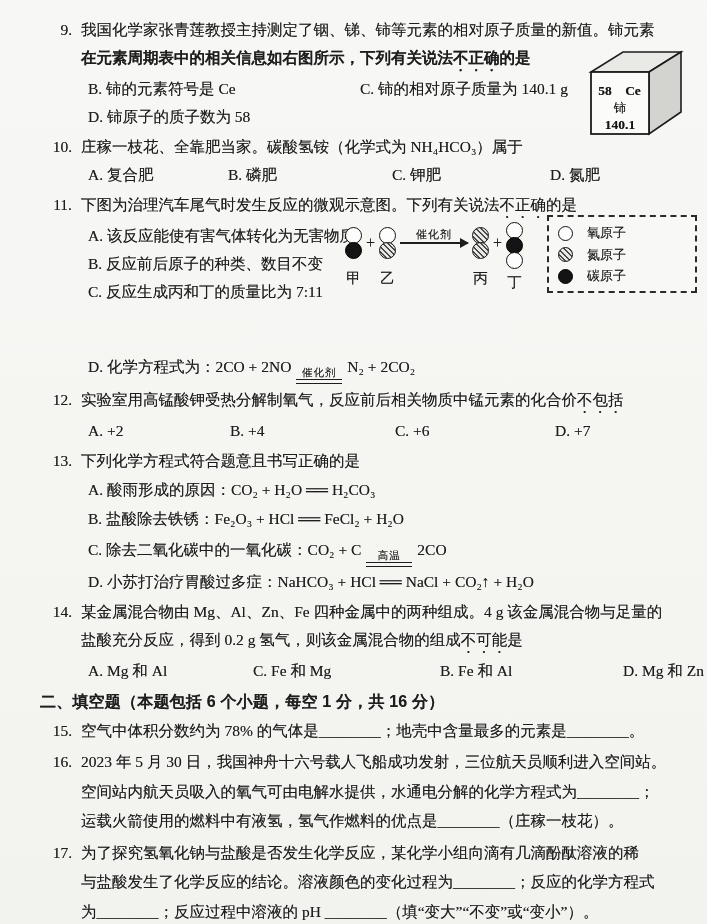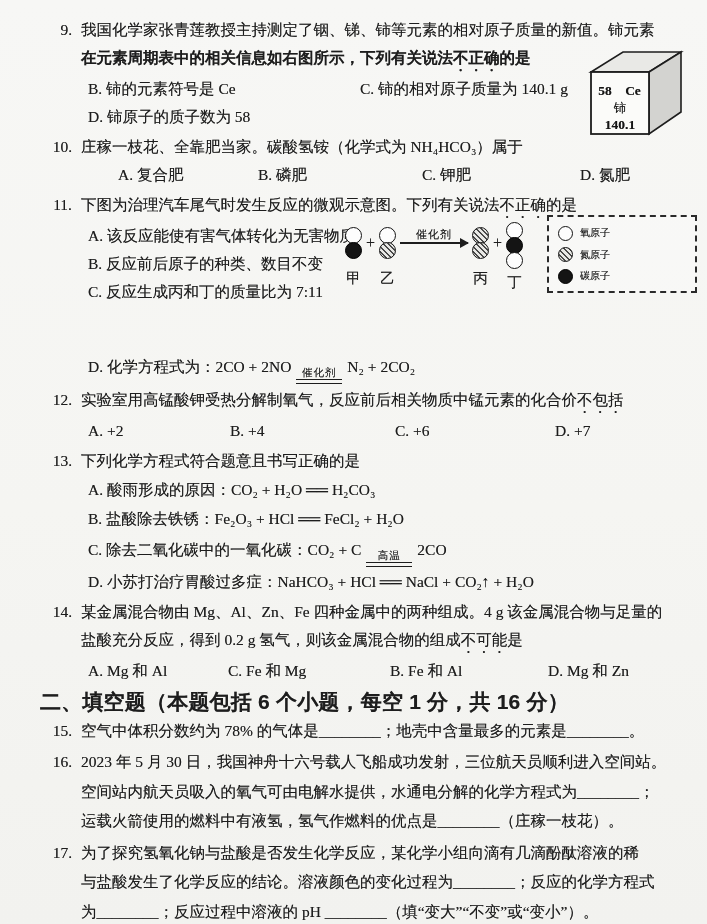--- a/index.html
+++ b/index.html
@@ -14,21 +14,21 @@
   }
   .paper{position:relative;width:707px;height:924px;padding-top:16px;box-sizing:border-box;}
   
   .q{position:relative;padding-left:81px;padding-right:10px;margin-bottom:2px;}
   .qnum{position:absolute;left:40px;top:0;width:32px;text-align:right;}
   .qline{display:block;}
   
   .optgrid2{display:grid;grid-template-columns:272px auto;}
   .optgrid4a{display:grid;grid-template-columns:140px 164px 158px auto;}
   .optgrid4b{display:grid;grid-template-columns:142px 165px 160px auto;}
-  .optgrid4c{display:grid;grid-template-columns:140px 162px 158px auto;}
+  .optgrid4c{display:grid;grid-template-columns:140px 162px 158px auto;gap:25px;}
   .opt{white-space:nowrap;}
   
   .emd{
     -webkit-text-emphasis:filled dot #1d1d1d;text-emphasis:filled dot #1d1d1d;
     -webkit-text-emphasis-position:under right;text-emphasis-position:under right;
   }
   
   .eqc{display:inline-flex;flex-direction:column;align-items:center;vertical-align:-4px;margin:0 5px;}
   .eqc .cond{font-size:10.5px;line-height:11px;margin-bottom:1px;letter-spacing:1px;}
   .eqc .dline{height:2.5px;min-width:46px;align-self:stretch;border-top:1.6px solid #1d1d1d;border-bottom:1.6px solid #1d1d1d;}
@@ -48,23 +48,23 @@
   .atom.c-atom{background:#141414;border-color:#000;}
   .plus{font-size:16px;padding:0 4px;}
   .arrowu{width:76px;}
   .arrlabel{font-size:11px;line-height:12px;margin-bottom:2px;letter-spacing:1px;}
   .arrline{position:relative;width:68px;height:1.8px;background:#1d1d1d;margin-bottom:14px;}
   .arrline::after{content:"";position:absolute;right:-1px;top:-4.2px;border-left:9px solid #1d1d1d;border-top:5px solid transparent;border-bottom:5px solid transparent;}
   
   .legend{position:absolute;right:0;top:-2px;width:128px;border:2px dashed #2a2a2a;padding:7px 9px 6px 9px;display:flex;flex-direction:column;gap:3.5px;background:rgba(255,255,255,.25);}
   .legrow{display:flex;align-items:center;height:18px;}
   .legrow .atom{width:15px;height:15px;flex:0 0 auto;}
-  .legrow .legtxt{margin-left:7px;font-size:10px;white-space:nowrap;}
-  
-  .sech{padding-left:40px;font-family:"Liberation Sans","DejaVu Sans",sans-serif;font-weight:bold;font-size:21px;line-height:30px;letter-spacing:.2px;}
+  .legrow .legtxt{margin-left:14px;font-size:13px;white-space:nowrap;}
+  
+  .sech{padding-left:40px;font-family:"Liberation Sans","DejaVu Sans",sans-serif;font-weight:bold;font-size:16px;line-height:30px;letter-spacing:.2px;}
   
   .footer{text-align:center;margin-top:6px;font-size:14.5px;letter-spacing:.5px;}
   .sp{display:inline-block;width:26px;}
 </style>
 </head>
 <body>
 
 <div class="paper">
 
   <div class="q" style="min-height:112px;">
@@ -84,21 +84,21 @@
         <text x="24" y="49" font-size="13.5" font-weight="bold" text-anchor="middle" fill="#161616">58</text>
         <text x="52" y="49" font-size="13.5" font-weight="bold" text-anchor="middle" fill="#161616">Ce</text>
         <text x="39" y="66" font-size="12.5" text-anchor="middle" fill="#161616">铈</text>
         <text x="39" y="83" font-size="13.5" font-weight="bold" text-anchor="middle" fill="#161616">140.1</text>
       </svg>
     </div>
   </div>
 
   <div class="q">
     <span class="qline"><span class="qnum">10.</span><span>庄稼一枝花、全靠肥当家。碳酸氢铵（化学式为 NH₄HCO₃）属于</span></span>
-    <div class="optgrid4a" style="padding-left:7px;margin-left:30px;">
+    <div class="optgrid4a" style="padding-left:7px;">
       <span class="opt">A. 复合肥</span>
       <span class="opt">B. 磷肥</span>
       <span class="opt">C. 钾肥</span>
       <span class="opt">D. 氮肥</span>
     </div>
   </div>
 
   <div class="q">
     <span class="qnum">11.</span>
     <span class="qline"><span>下图为治理汽车尾气时发生反应的微观示意图。下列有关说法</span><span class="emd">不正确</span><span>的是</span></span>

